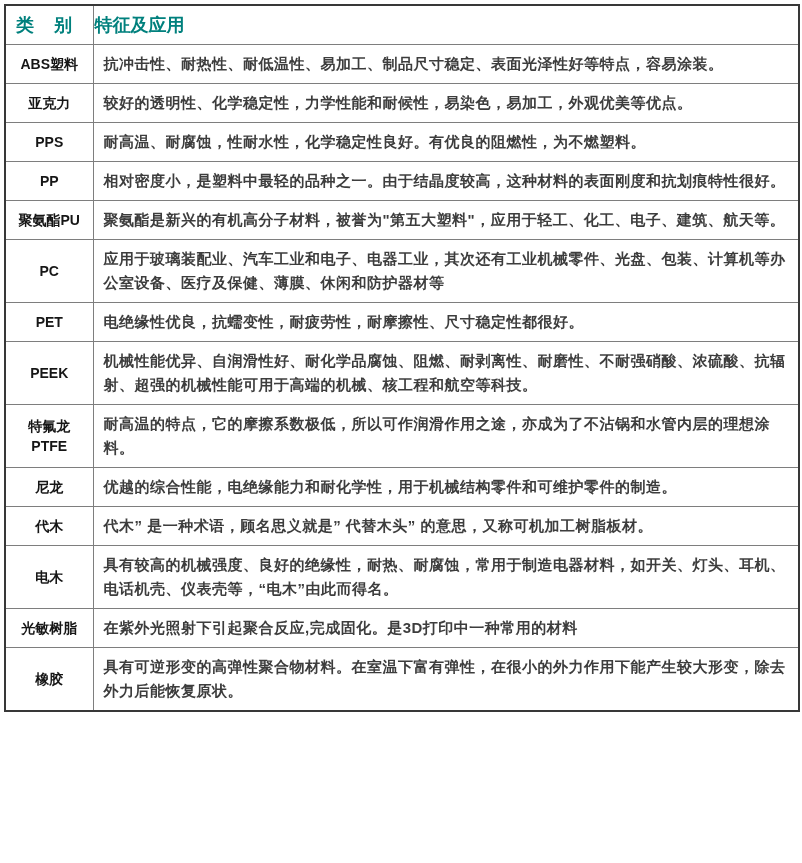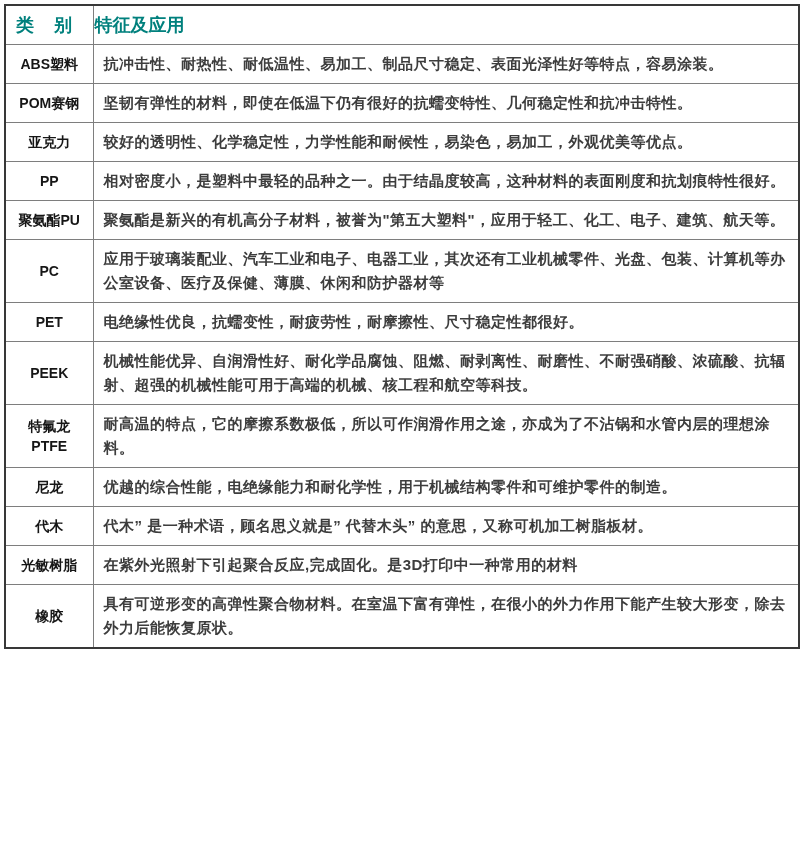--- a/index.html
+++ b/index.html
@@ -76,26 +76,26 @@
         <th class="cat-h">类　别</th>
         <th class="feat-h">特征及应用</th>
       </tr>
     </thead>
     <tbody>
       <tr>
         <td class="cat">ABS塑料</td>
         <td class="feat">抗冲击性、耐热性、耐低温性、易加工、制品尺寸稳定、表面光泽性好等特点，容易涂装。</td>
       </tr>
       <tr>
-        <td class="cat">POM赛钢</td>
-        <td class="feat">坚韧有弹性的材料，即使在低温下仍有很好的抗蠕变特性、几何稳定性和抗冲击特性。</td>
+        <td class="cat">亚克力</td>
+        <td class="feat">较好的透明性、化学稳定性，力学性能和耐候性，易染色，易加工，外观优美等优点。</td>
       </tr>
       <tr>
-        <td class="cat">亚克力</td>
-        <td class="feat">较好的透明性、化学稳定性，力学性能和耐候性，易染色，易加工，外观优美等优点。</td>
+        <td class="cat">PPS</td>
+        <td class="feat">耐高温、耐腐蚀，性耐水性，化学稳定性良好。有优良的阻燃性，为不燃塑料。</td>
       </tr>
       <tr>
         <td class="cat">PP</td>
         <td class="feat">相对密度小，是塑料中最轻的品种之一。由于结晶度较高，这种材料的表面刚度和抗划痕特性很好。</td>
       </tr>
       <tr>
         <td class="cat">聚氨酯PU</td>
         <td class="feat">聚氨酯是新兴的有机高分子材料，被誉为"第五大塑料"，应用于轻工、化工、电子、建筑、航天等。</td>
       </tr>
       <tr>
@@ -116,20 +116,24 @@
       </tr>
       <tr>
         <td class="cat">尼龙</td>
         <td class="feat">优越的综合性能，电绝缘能力和耐化学性，用于机械结构零件和可维护零件的制造。</td>
       </tr>
       <tr>
         <td class="cat">代木</td>
         <td class="feat">代木” 是一种术语，顾名思义就是” 代替木头” 的意思，又称可机加工树脂板材。</td>
       </tr>
       <tr>
+        <td class="cat">电木</td>
+        <td class="feat">具有较高的机械强度、良好的绝缘性，耐热、耐腐蚀，常用于制造电器材料，如开关、灯头、耳机、电话机壳、仪表壳等，“电木”由此而得名。</td>
+      </tr>
+      <tr>
         <td class="cat">光敏树脂</td>
         <td class="feat">在紫外光照射下引起聚合反应,完成固化。是3D打印中一种常用的材料</td>
       </tr>
       <tr>
         <td class="cat">橡胶</td>
         <td class="feat">具有可逆形变的高弹性聚合物材料。在室温下富有弹性，在很小的外力作用下能产生较大形变，除去外力后能恢复原状。</td>
       </tr>
     </tbody>
   </table>
 </div>

